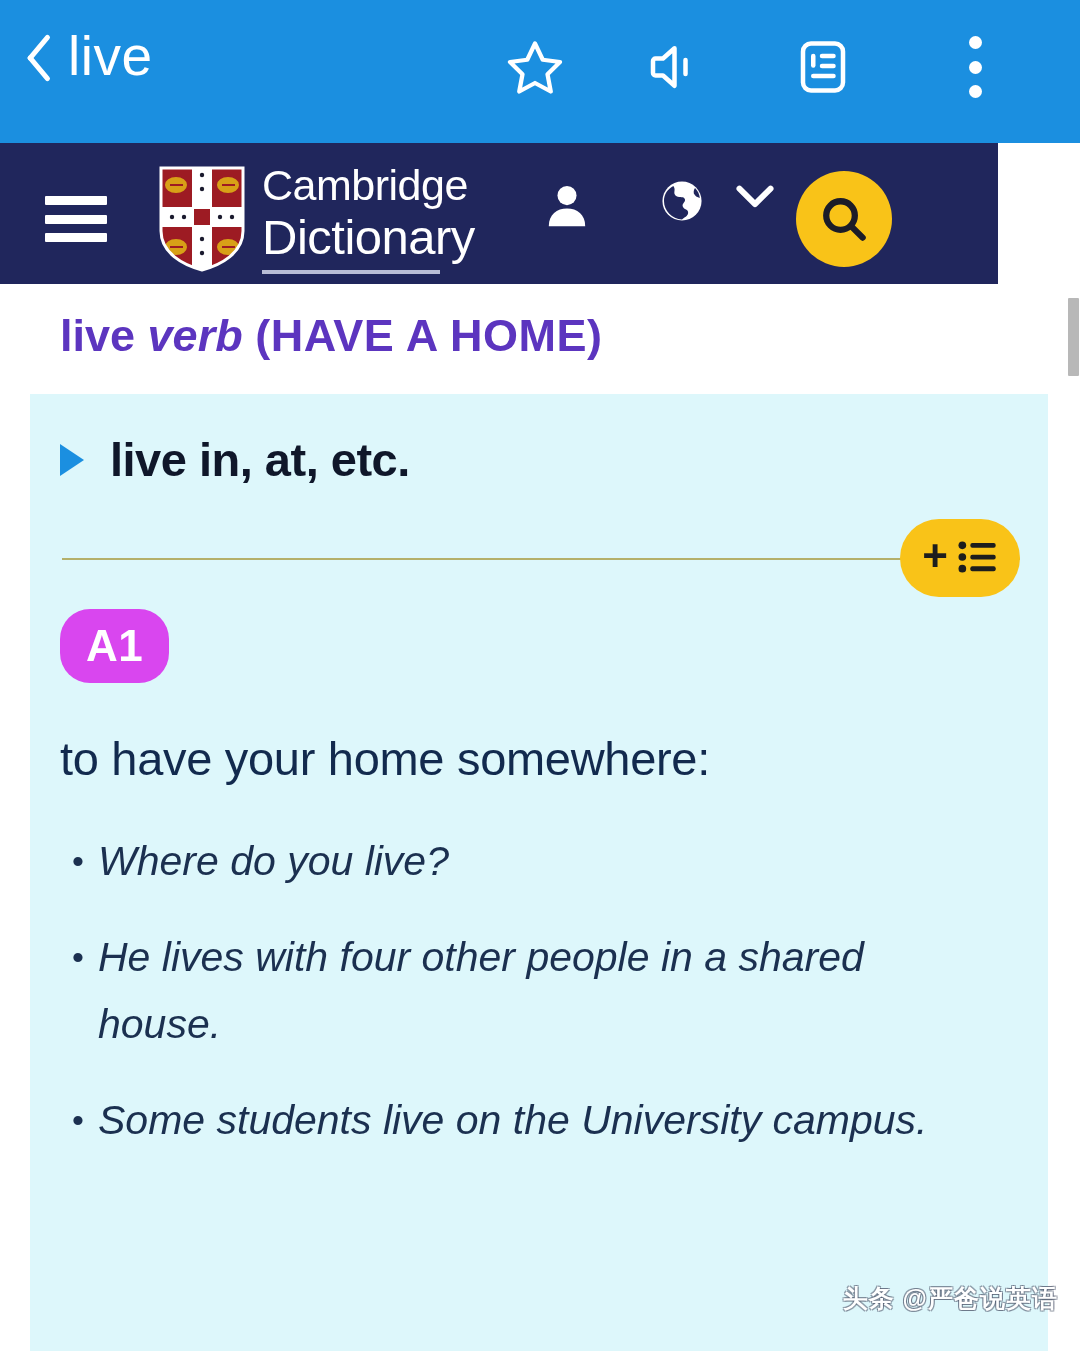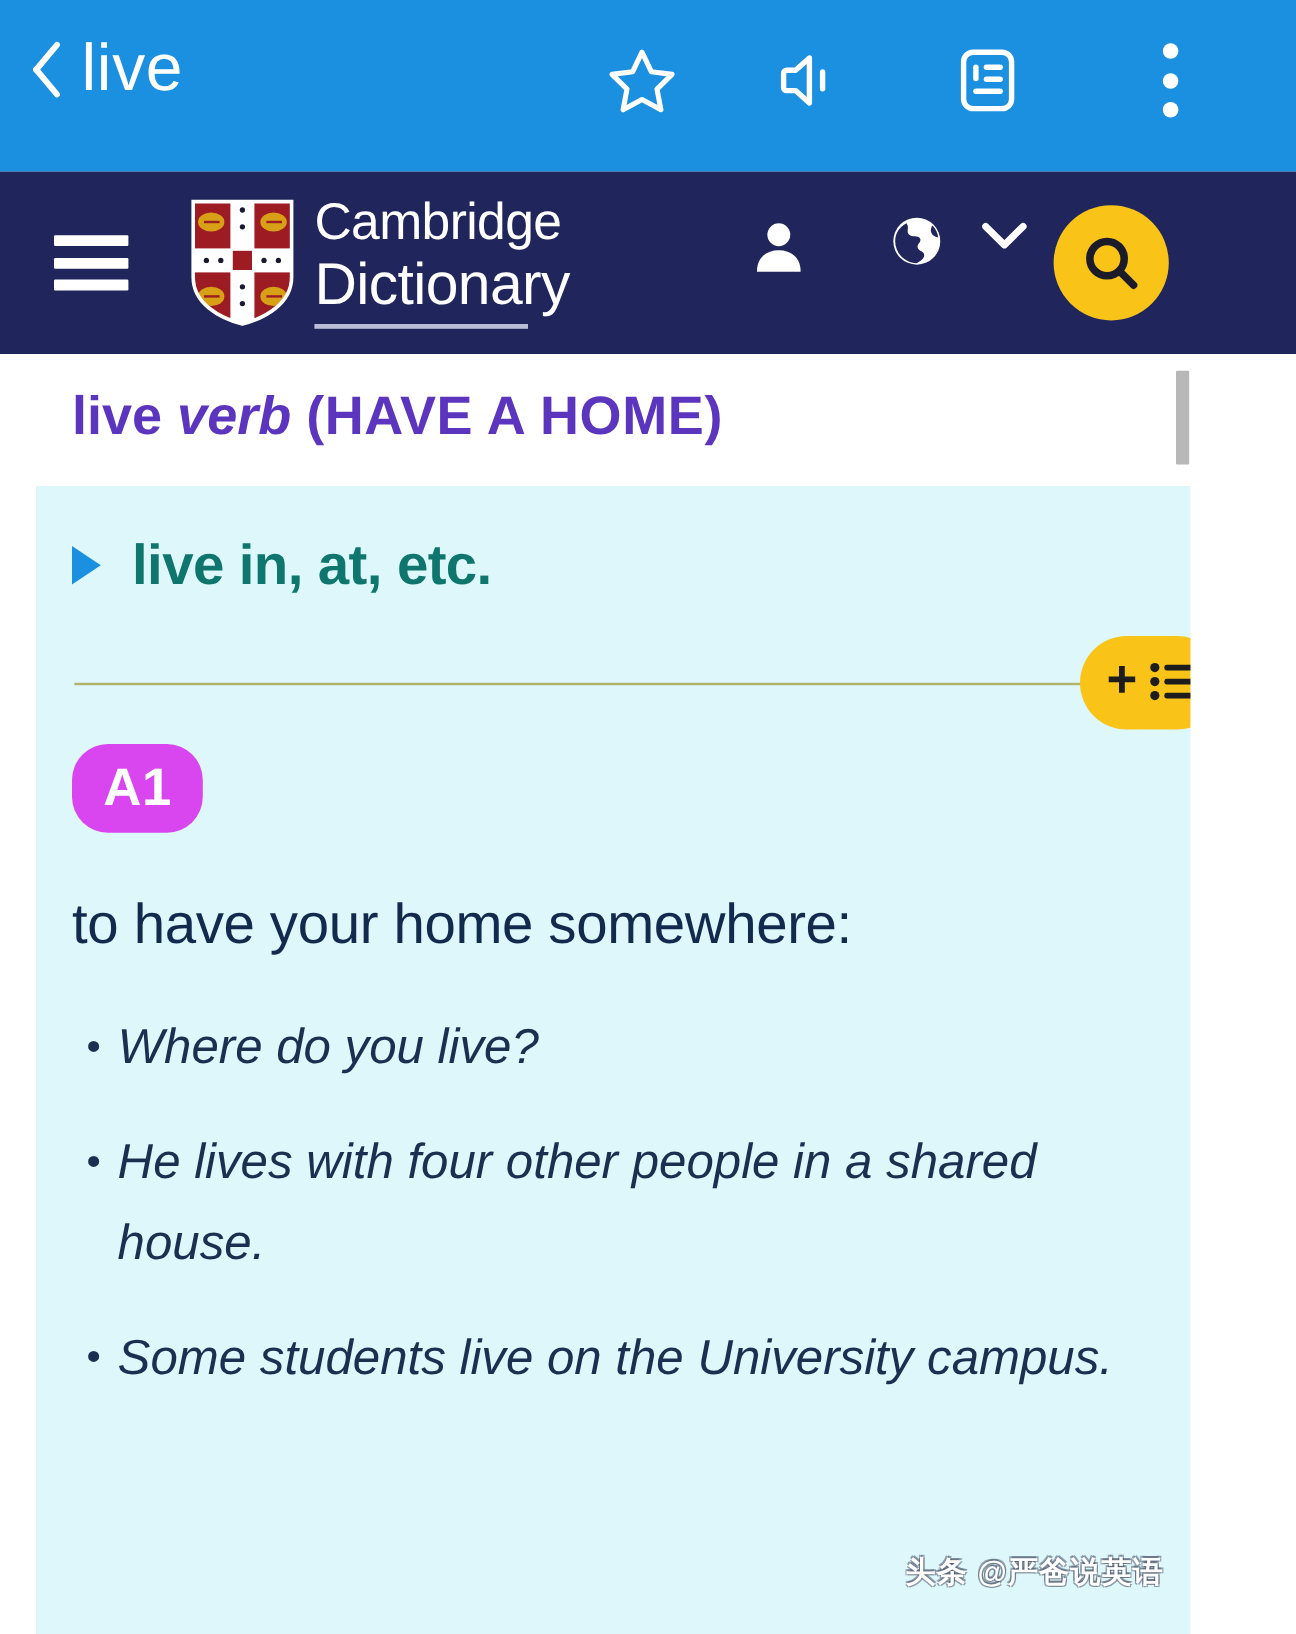--- a/index.html
+++ b/index.html
@@ -101,21 +101,21 @@
     width: 13px;
     height: 13px;
     border-radius: 50%;
     background: #ffffff;
   }
 
   
   .cam-header {
     position: absolute;
     top: 143px; left: 0;
-    width: 1080px;
+    width: 998px;
     height: 152px;
     background: #20265c;
     display: flex;
     align-items: center;
   }
   .hamburger {
     position: absolute;
     left: 45px;
     top: 50%;
     transform: translateY(-50%);
@@ -210,22 +210,22 @@
   .header-right-inner {
     position: relative;
     width: 420px;
     height: 96px;
     margin-right: 46px;
   }
 
   
   .content {
     position: absolute;
-    top: 295px; left: 0;
-    width: 992px;
+    top: 284px; left: 0;
+    width: 1080px;
     height: 1067px;
     background: #ffffff;
     overflow: hidden;
   }
 
   .headword-line {
     margin: 26px 0 0 60px;
     color: #5c35bf;
     font-size: 45px;
     line-height: 1.15;
@@ -251,21 +251,21 @@
   }
   .tri-bullet {
     width: 0; height: 0;
     border-top: 16px solid transparent;
     border-bottom: 16px solid transparent;
     border-left: 24px solid #1b8fe0;
     flex: none;
   }
   .phrase-text {
     margin-left: 26px;
-    color: #0f766e;
+    color: #0f172a;
     font-size: 47px;
     font-weight: 700;
     letter-spacing: -0.5px;
   }
 
   .divider-row {
     position: relative;
     margin-top: 32px;
     height: 84px;
   }

